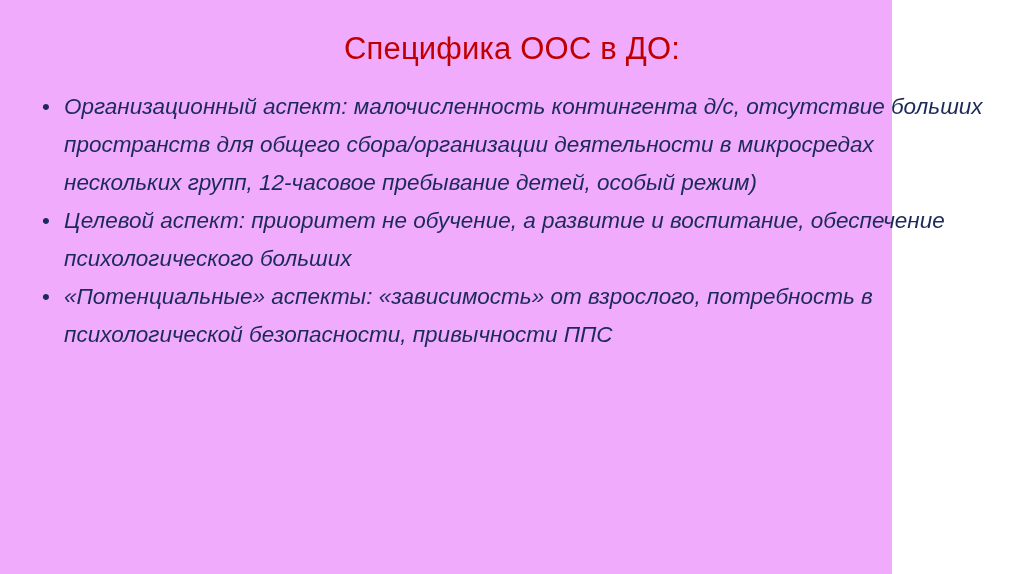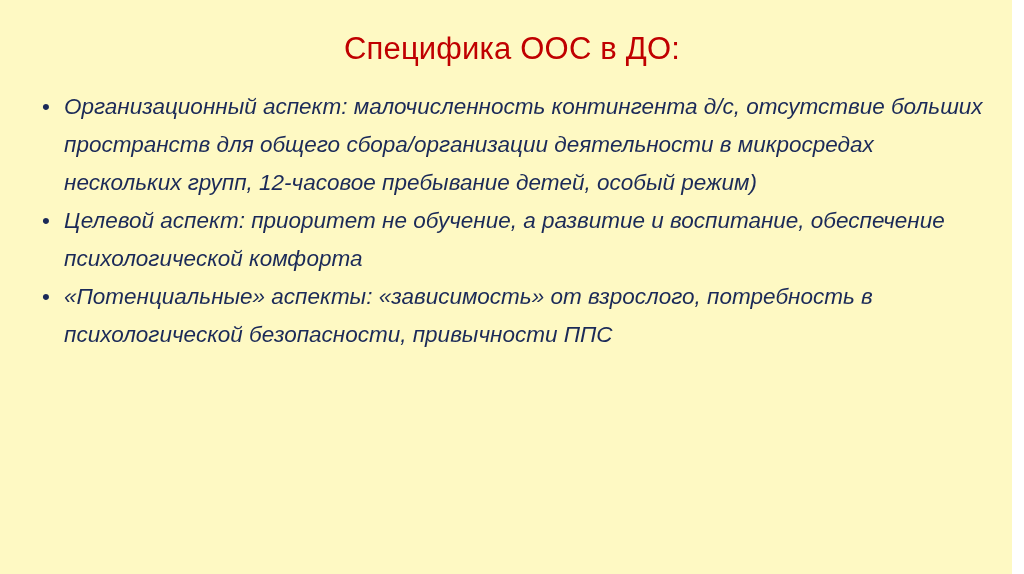--- a/index.html
+++ b/index.html
@@ -8,23 +8,23 @@
   }
   body {
     width: 1024px;
     height: 574px;
     background: #ffffff;
     font-family: "Liberation Sans", "DejaVu Sans", sans-serif;
     overflow: hidden;
   }
   .slide {
     position: relative;
-    width: 1012px;
+    width: 892px;
     height: 574px;
-    background: #fef9c3;
+    background: #f0abfc;
     box-sizing: border-box;
   }
   .slide-title {
     position: absolute;
     top: 30px;
     left: 0;
     width: 1024px;
     text-align: center;
     color: #C00000;
     font-size: 31px;
@@ -80,21 +80,21 @@
 
   <ul class="body-list">
 
     <li class="bullet-item">
       <span class="bullet-marker">•</span>
       <span class="bullet-text">Организационный аспект: малочисленность контингента д/с, отсутствие больших пространств для общего сбора/организации деятельности в микросредах нескольких групп, 12-часовое пребывание детей, особый режим)</span>
     </li>
 
     <li class="bullet-item">
       <span class="bullet-marker">•</span>
-      <span class="bullet-text">Целевой аспект: приоритет не обучение, а развитие и воспитание, обеспечение психологической комфорта</span>
+      <span class="bullet-text">Целевой аспект: приоритет не обучение, а развитие и воспитание, обеспечение психологического больших</span>
     </li>
 
     <li class="bullet-item">
       <span class="bullet-marker">•</span>
       <span class="bullet-text">«Потенциальные» аспекты: «зависимость» от взрослого, потребность в психологической безопасности, привычности ППС</span>
     </li>
 
   </ul>
 
 </div>

